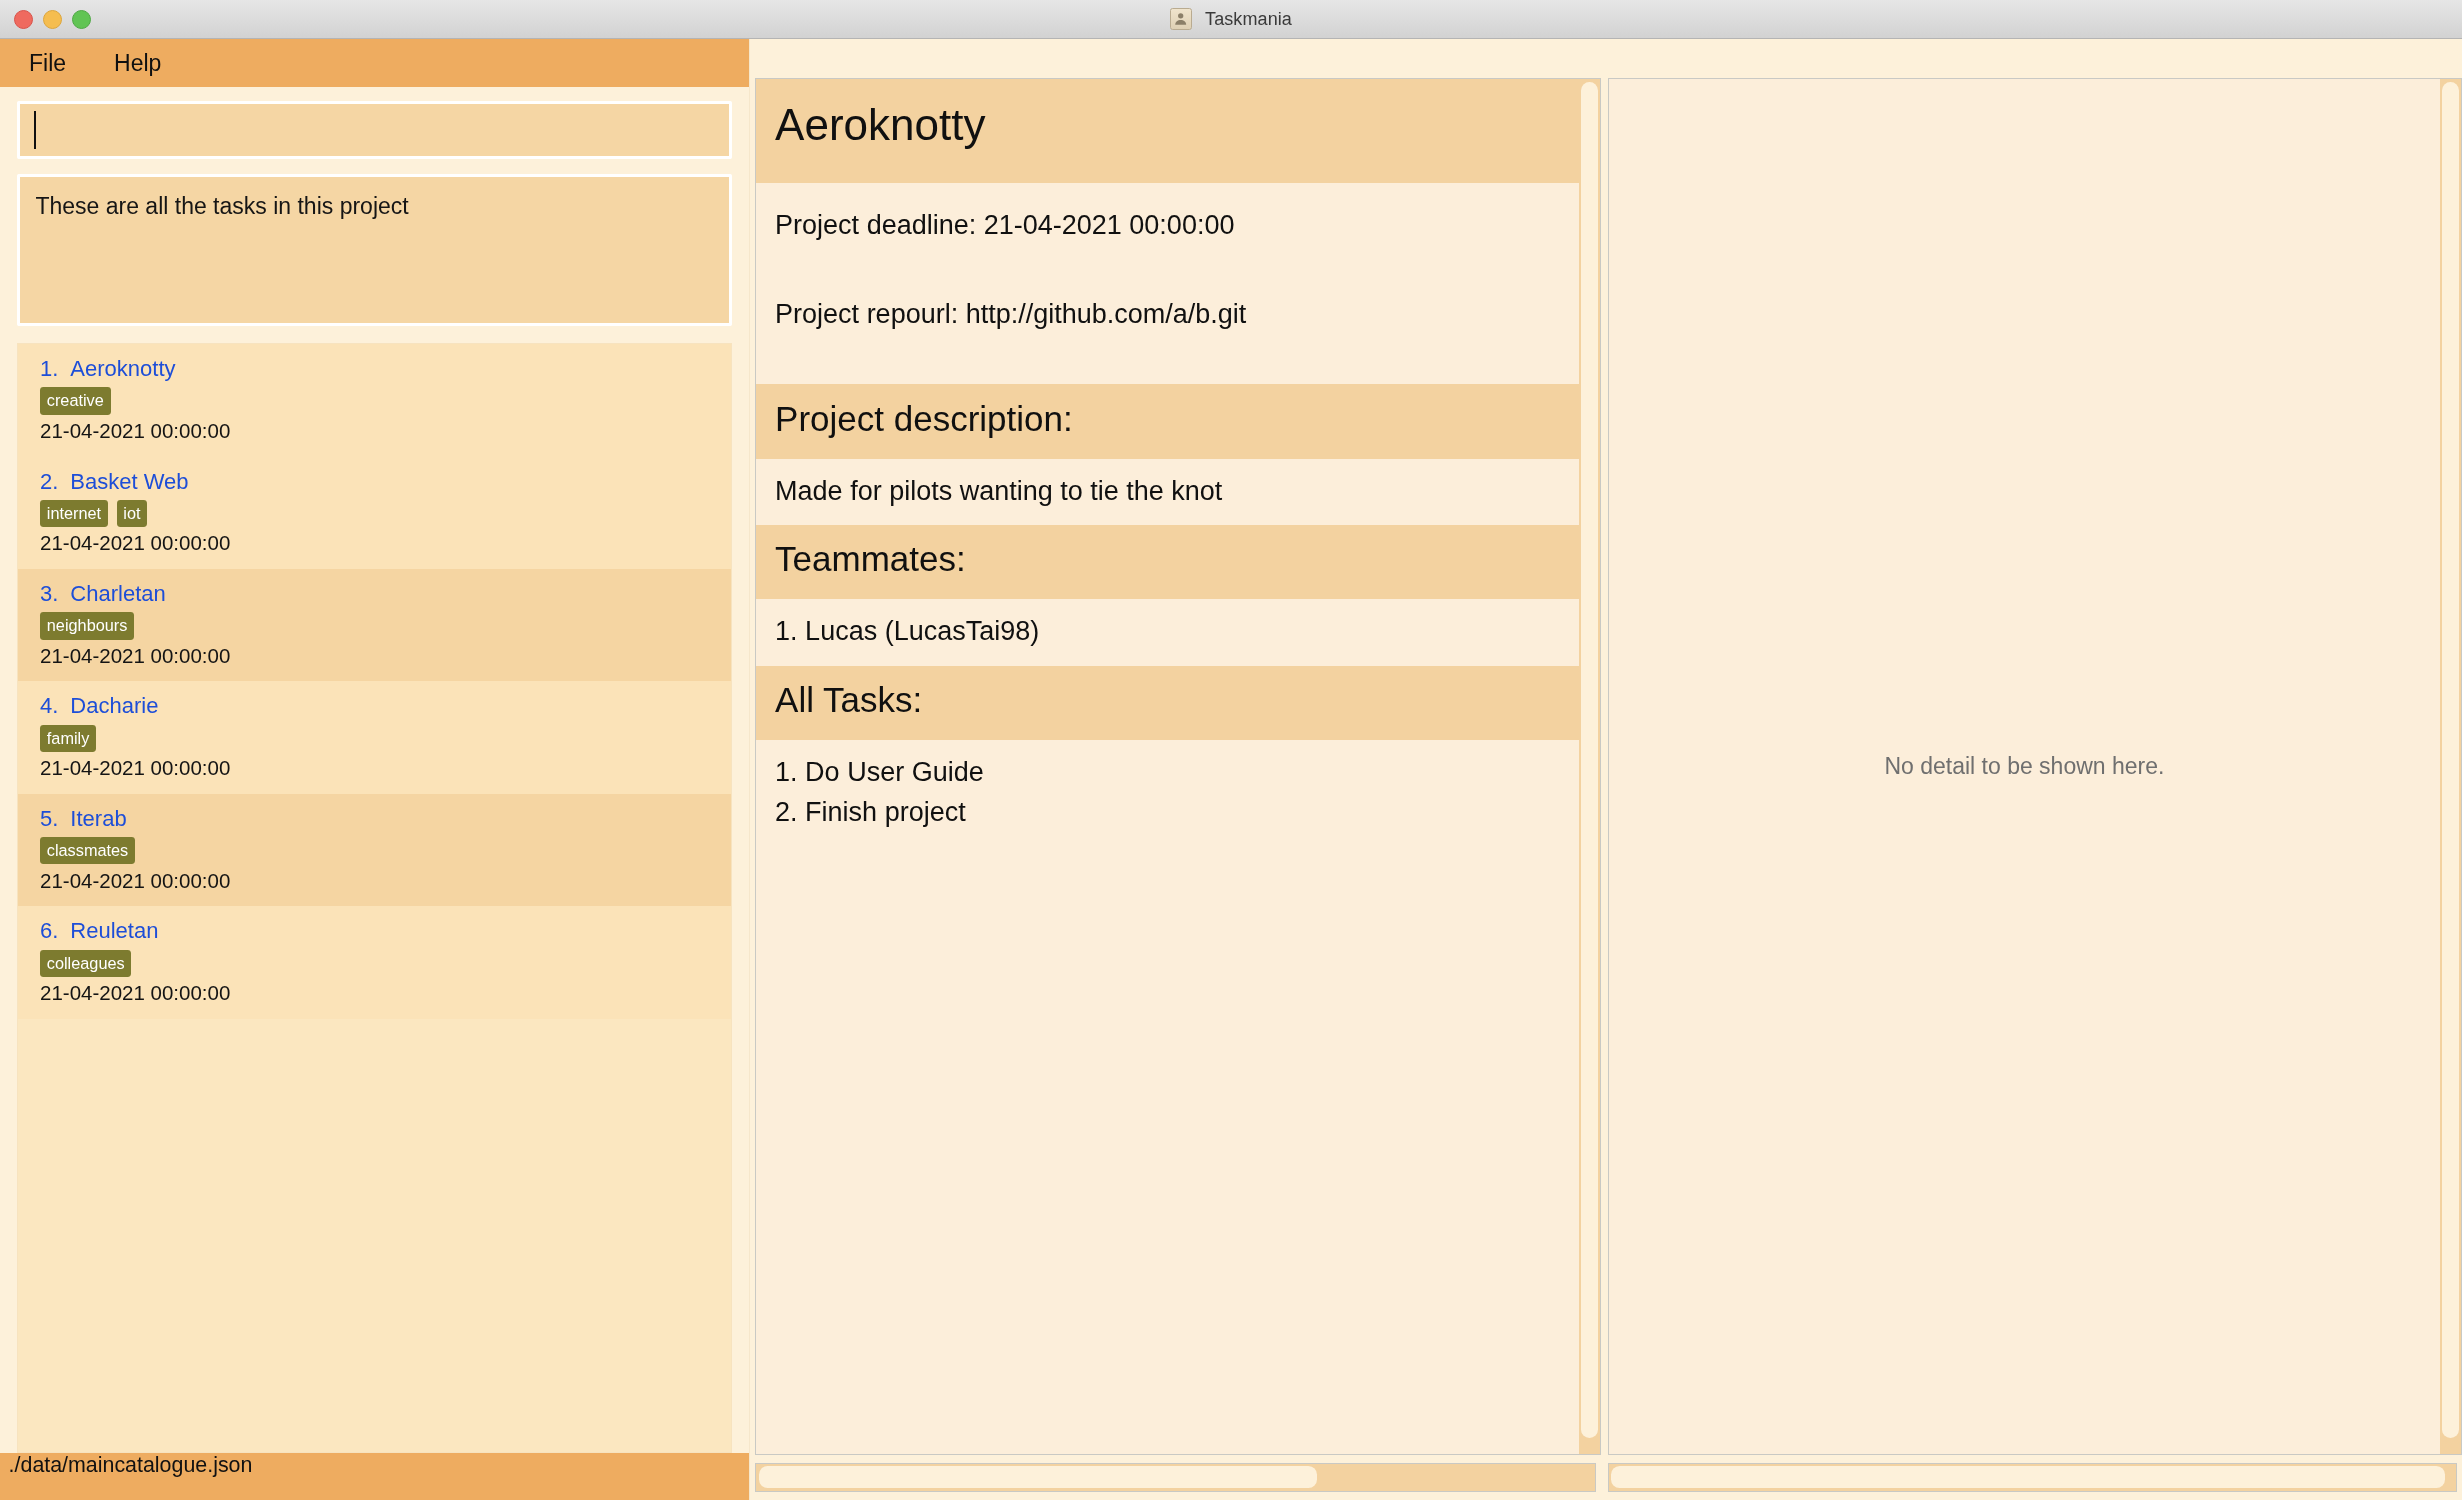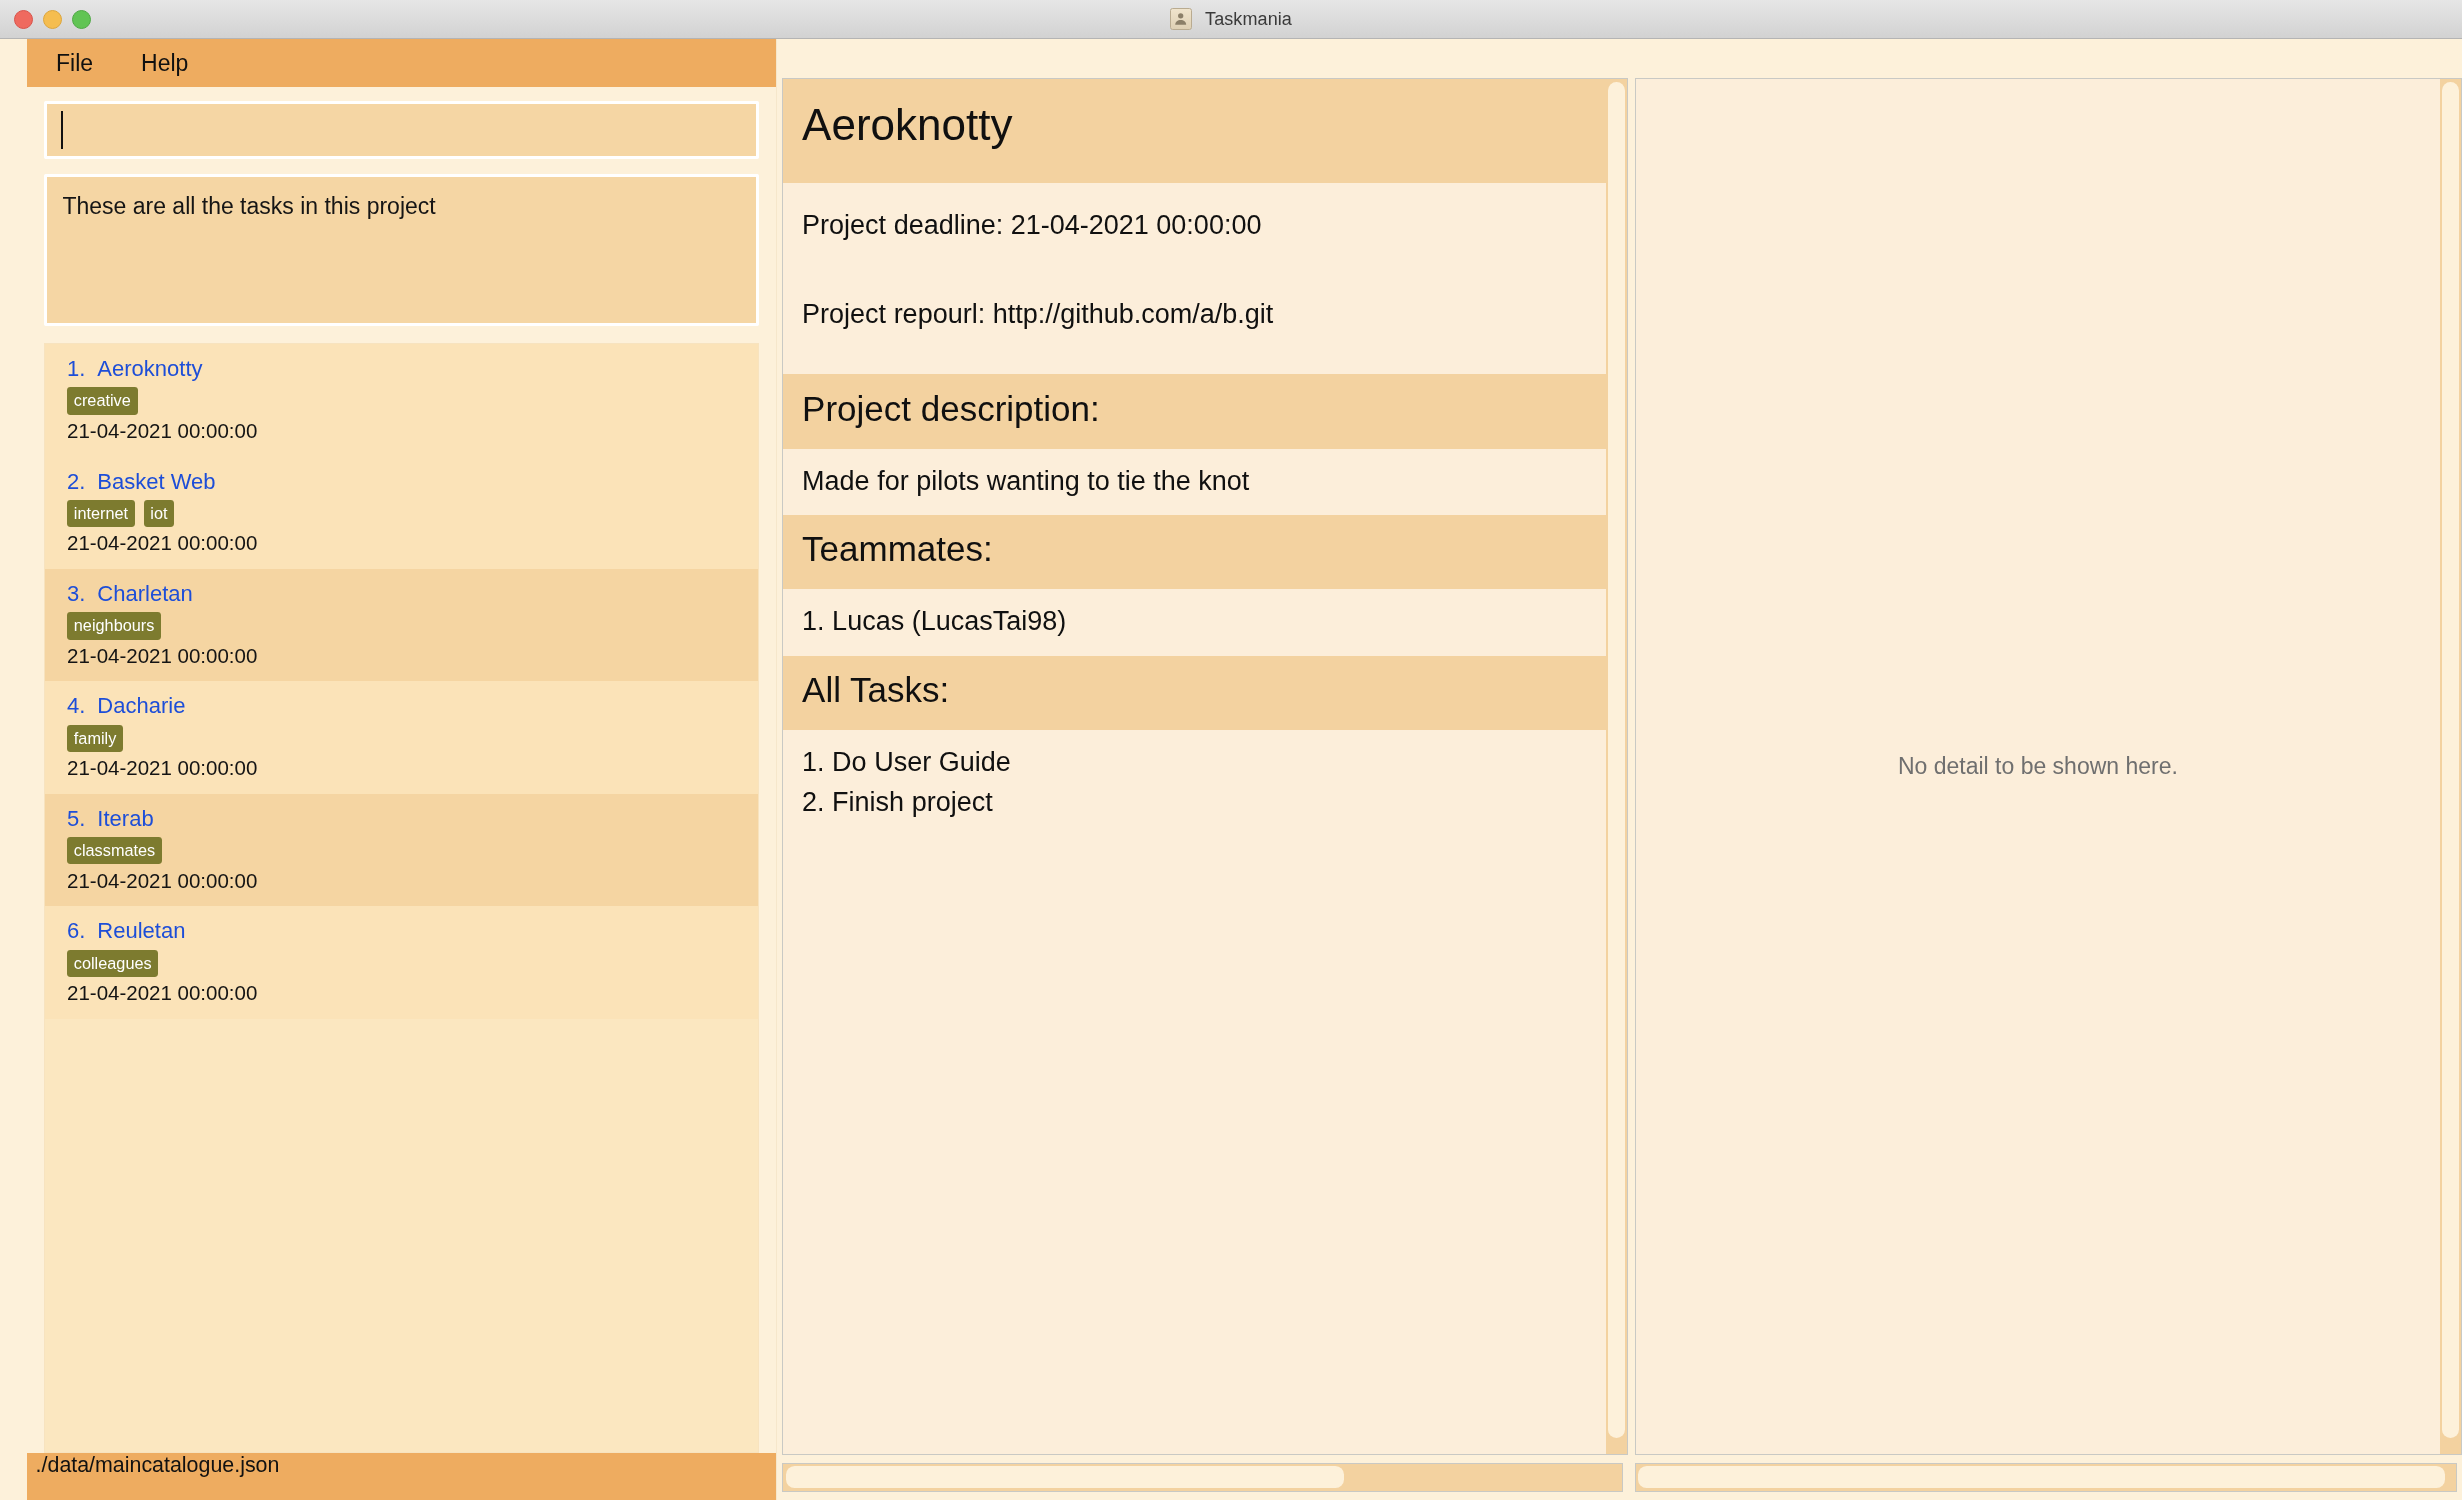--- a/index.html
+++ b/index.html
@@ -60,21 +60,20 @@
     color: #3a3a3a;
     letter-spacing: 0.1px;
   }
 
   
   #body-area {
     flex: 1 1 auto;
     display: flex;
     min-height: 0;
     background: #fdf1da;
-    margin-left: 27px;
   }
 
   
   #left-col {
     width: 750px;
     flex: 0 0 750px;
     display: flex;
     flex-direction: column;
     background: #fdf1da;
     border-right: 1.7px solid #f6e7cb;
@@ -231,21 +230,21 @@
   .detail-body {
     background: #fceeda;
     padding: 12px 19px 13.7px 19px;
   }
   .detail-line {
     font-size: 27px;
     color: #101010;
     line-height: 1.5;
     white-space: nowrap;
   }
-  .detail-body.tall { padding-top: 22px; padding-bottom: 40px; }
+  .detail-body.tall { padding-top: 22px; padding-bottom: 50px; }
   .detail-body.fill { flex: 1 1 auto; }
 
   
   .vscroll {
     width: 22px;
     flex: 0 0 22px;
     background: #f3d2a0;
     border: 0.9px solid #c9c9c4;
     border-left: none;
     padding: 2.6px 1.7px;

